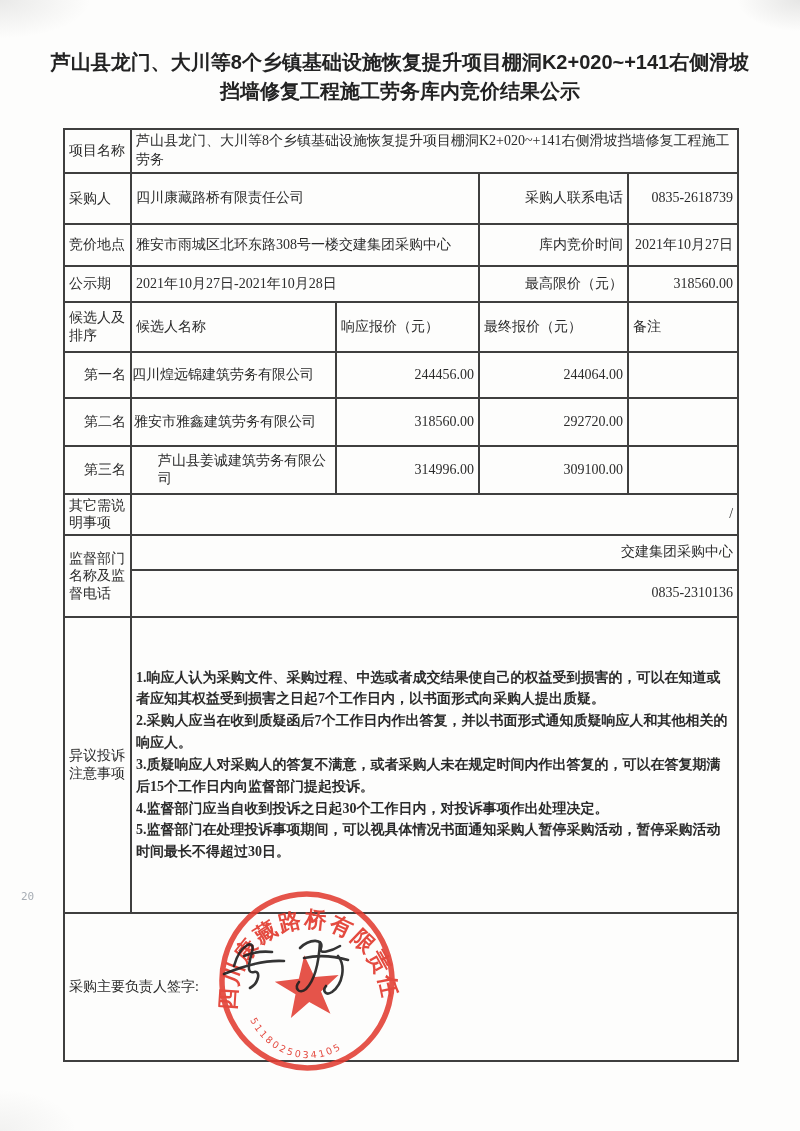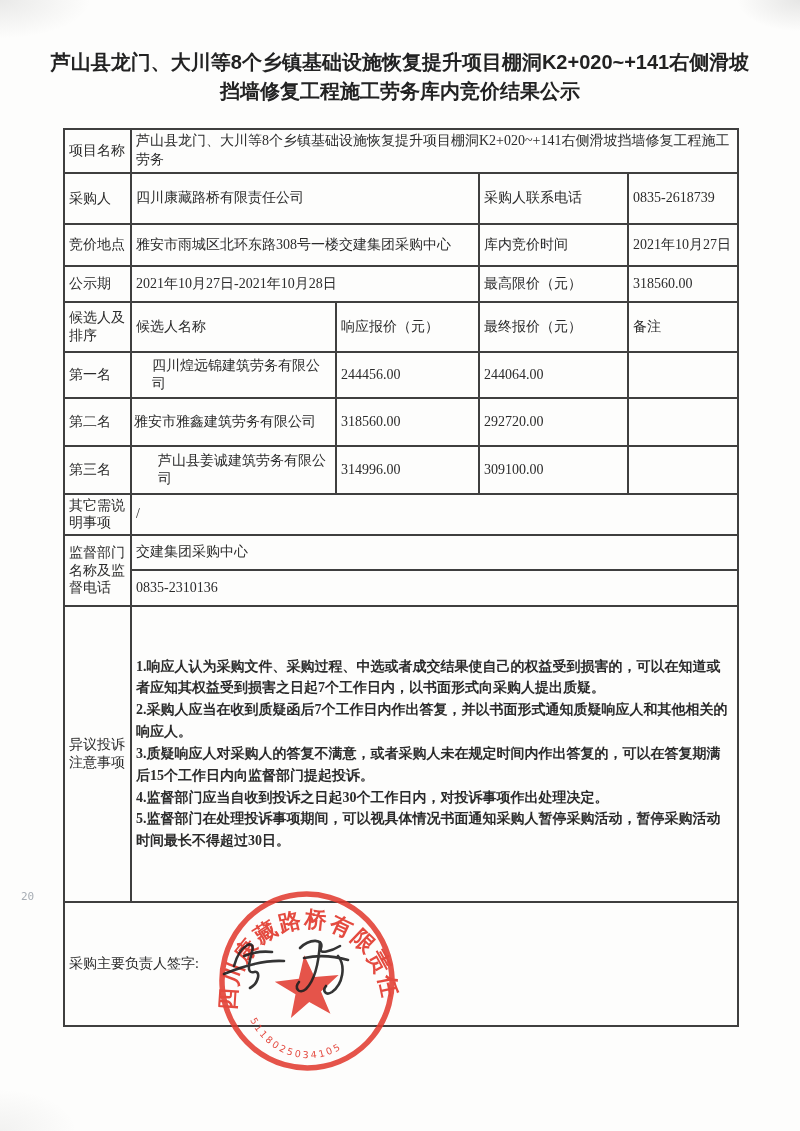--- a/index.html
+++ b/index.html
@@ -33,21 +33,21 @@
   table.doc td, table.doc th{
     border:2px solid #3f3f3f;
     padding:2px 4px;
     vertical-align:middle;
     font-weight:normal;
     overflow:hidden;
     word-break:break-all;
   }
   th.lbl{text-align:left;padding-left:4px;line-height:1.25;}
   td.l{text-align:left;padding-left:8px;line-height:1.3;}
-  td.c{text-align:left;}
+  td.c{text-align:right;}
   td.indent{padding-left:22px;}
   tr.hdr td{}
   td.obj{padding:8px 12px;line-height:1.56;text-align:left;}
   .obj-item{margin:0;font-weight:bold;}
   td.signcell{position:relative;text-align:left;padding-left:6px;vertical-align:middle;}
   .stampwrap{
     position:absolute;left:216px;top:889px;width:182px;height:184px;
     transform:rotate(-6deg);pointer-events:none;opacity:.92;
   }
   .sigwrap{
@@ -103,21 +103,21 @@
       </tr>
       <tr class="hdr" style="height:50px">
         <th class="lbl">候选人及排序</th>
         <td>候选人名称</td>
         <td>响应报价（元）</td>
         <td>最终报价（元）</td>
         <td>备注</td>
       </tr>
       <tr style="height:46px">
         <td class="c">第一名</td>
-        <td class="l" style="padding-left:20px">四川煌远锦建筑劳务有限公司</td>
+        <td class="l" style="padding-left:0">四川煌远锦建筑劳务有限公司</td>
         <td class="c">244456.00</td>
         <td class="c">244064.00</td>
         <td class="c"></td>
       </tr>
       <tr style="height:48px">
         <td class="c">第二名</td>
         <td class="l" style="padding-left:2px">雅安市雅鑫建筑劳务有限公司</td>
         <td class="c">318560.00</td>
         <td class="c">292720.00</td>
         <td class="c"></td>
@@ -130,34 +130,34 @@
         <td class="c"></td>
       </tr>
       <tr style="height:40px">
         <th class="lbl">其它需说明事项</th>
         <td class="c" colspan="4">/</td>
       </tr>
       <tr style="height:35px">
         <th class="lbl" rowspan="2">监督部门名称及监督电话</th>
         <td class="c" colspan="4">交建集团采购中心</td>
       </tr>
-      <tr style="height:36px">
+      <tr style="height:47px">
         <td class="c" colspan="4">0835-2310136</td>
       </tr>
       <tr style="height:296px">
         <th class="lbl">异议投诉注意事项</th>
         <td class="obj" colspan="4">
           <p class="obj-item">1.响应人认为采购文件、采购过程、中选或者成交结果使自己的权益受到损害的，可以在知道或者应知其权益受到损害之日起7个工作日内，以书面形式向采购人提出质疑。</p>
           <p class="obj-item">2.采购人应当在收到质疑函后7个工作日内作出答复，并以书面形式通知质疑响应人和其他相关的响应人。</p>
           <p class="obj-item">3.质疑响应人对采购人的答复不满意，或者采购人未在规定时间内作出答复的，可以在答复期满后15个工作日内向监督部门提起投诉。</p>
           <p class="obj-item">4.监督部门应当自收到投诉之日起30个工作日内，对投诉事项作出处理决定。</p>
           <p class="obj-item">5.监督部门在处理投诉事项期间，可以视具体情况书面通知采购人暂停采购活动，暂停采购活动时间最长不得超过30日。</p>
         </td>
       </tr>
-      <tr style="height:124px">
+      <tr style="height:148px">
         <td class="signcell" colspan="5">
           <span>采购主要负责人签字:</span>
         </td>
       </tr>
     </tbody>
   </table>
 
   <div class="stampwrap">
     <svg width="182" height="184" viewBox="0 0 182 184" xmlns="http://www.w3.org/2000/svg">
       <g fill="none" stroke="#e23b30">

